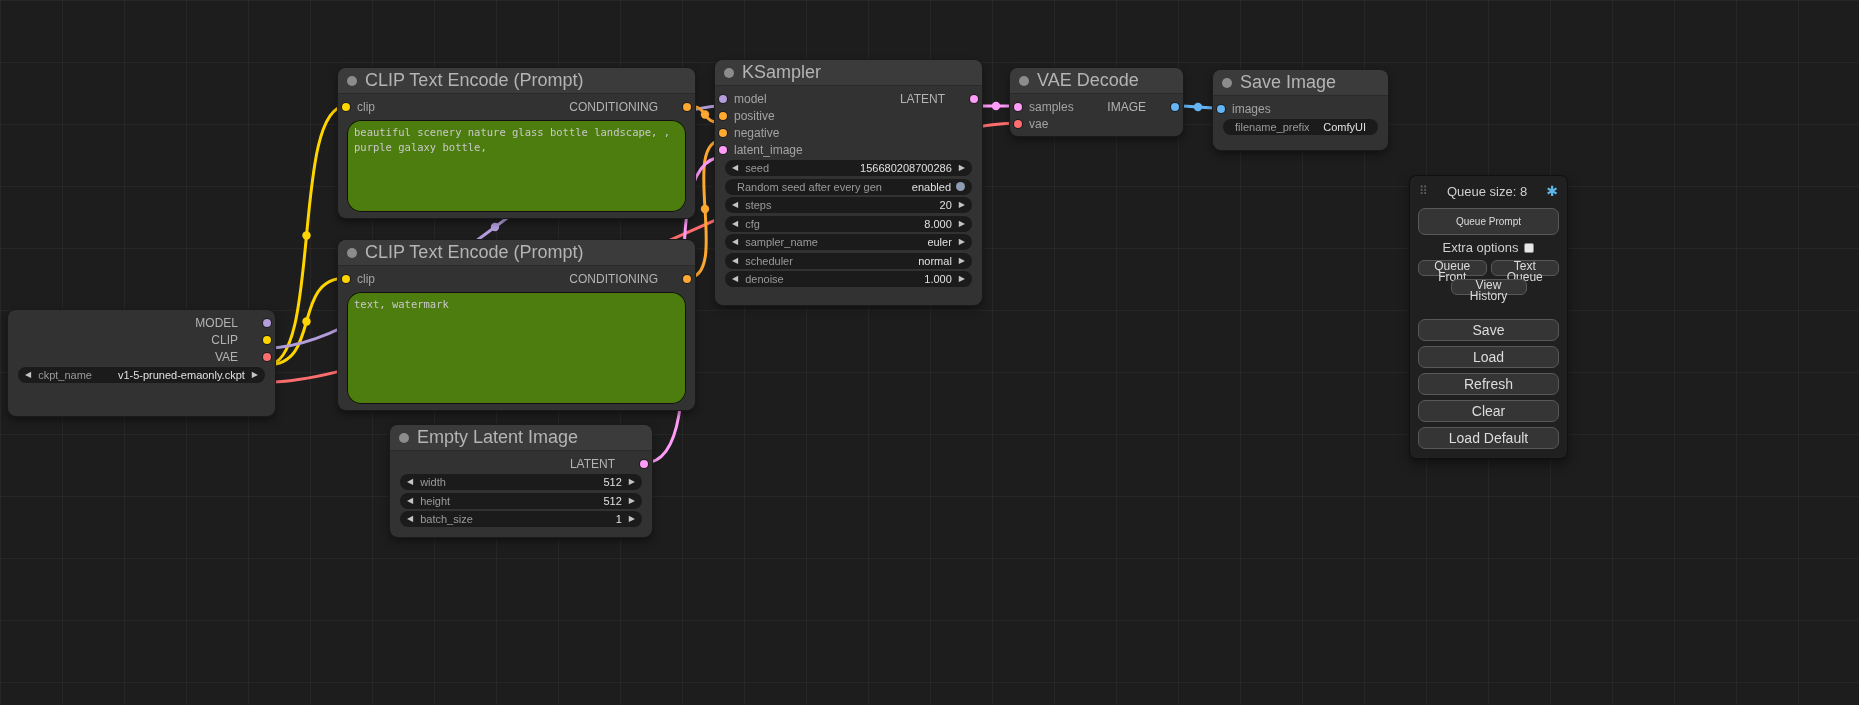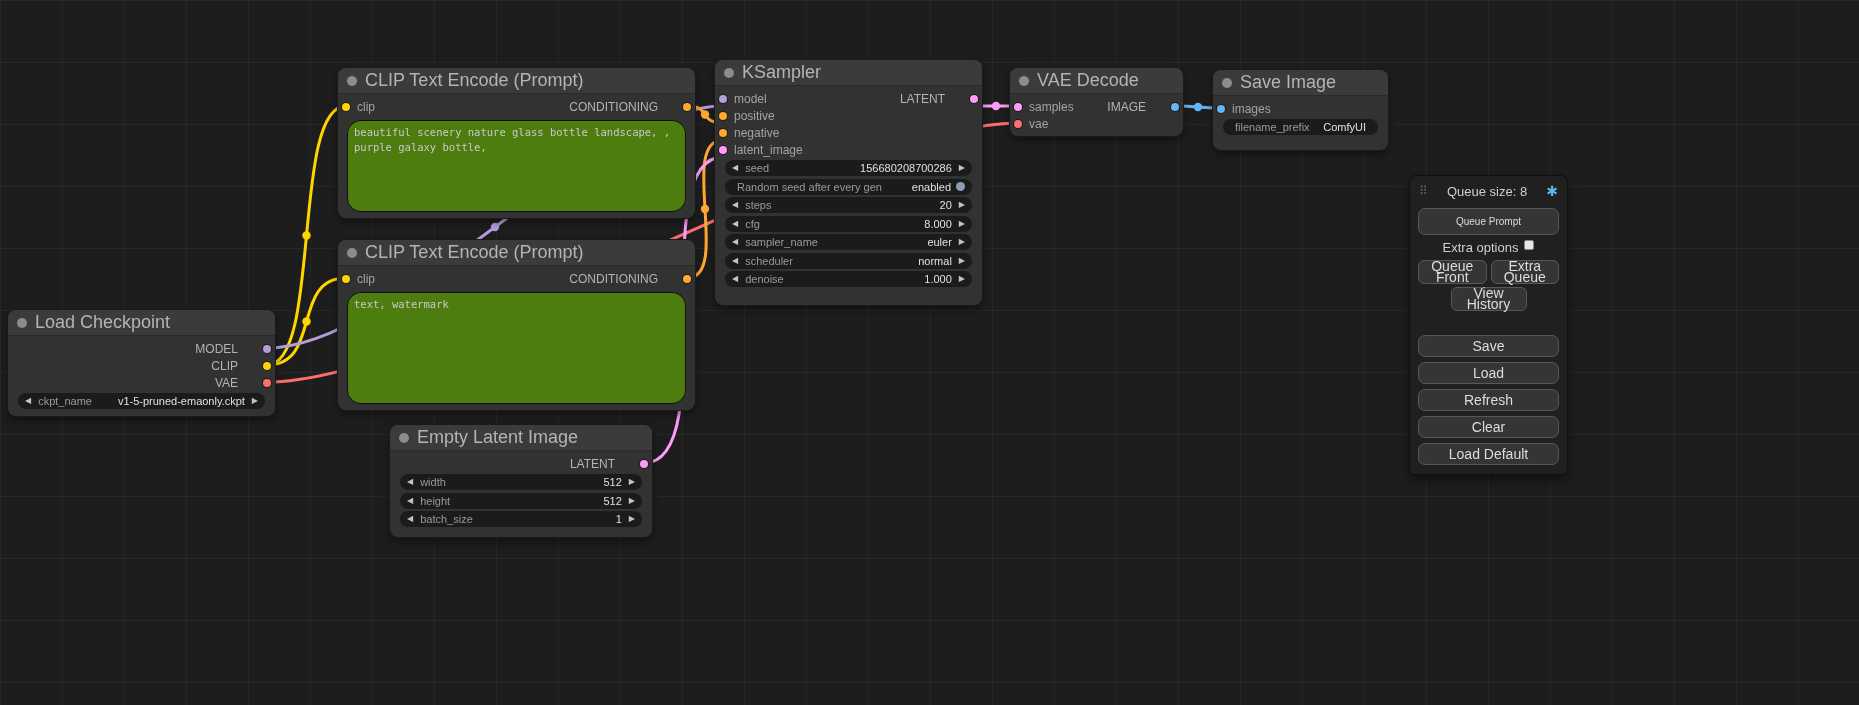--- a/index.html
+++ b/index.html
@@ -59,22 +59,22 @@
   .menu-header { display:flex; align-items:center; justify-content:space-between; color:#cfcfcf; font-size:13px; padding:1px 1px 2px; }
   .menu-header .drag { color:#626262; font-size:12px; cursor:grab; }
   .menu-header .gear { color:#5eb5e6; font-size:14px; cursor:pointer; }
   .btn {
     display:block; background:#353535; border:1px solid #585858; color:#dcdcdc;
     border-radius:7px; font-family:"Liberation Sans", sans-serif; cursor:pointer; text-align:center;
   }
   .btn.big { width:100%; height:27px; font-size:10px; margin:7px 0 5px; }
   .btn.med { width:100%; height:22px; font-size:14px; margin-top:5px; }
   .btn.med.first { margin-top:24px; }
-  .btn.small { height:24px; font-size:14px; line-height:11px; padding:0 5px; border-radius:6px; flex:1; }
-  .extra-row { display:flex; justify-content:center; gap:6px; font-size:13px; color:#cfcfcf; margin:3px 0 5px; }
+  .btn.small { height:16px; font-size:12px; line-height:11px; padding:0 5px; border-radius:6px; flex:1; }
+  .extra-row { display:flex; justify-content:center; align-items:center; gap:6px; font-size:13px; color:#cfcfcf; margin:3px 0 5px; }
   .checkbox { width:10px; height:10px; background:#e8e8e8; border:1px solid #8a8a8a; border-radius:2px; display:inline-block; }
   .small-row { display:flex; gap:4px; margin-bottom:3px; }
   .small-row.center { justify-content:center; }
   .btn.vh { flex:0 0 76px; }
 </style>
 </head>
 <body>
 
 <div class="canvas">
 
@@ -93,24 +93,20 @@
       <circle cx="705" cy="209" r="4.2" fill="#FFA931"></circle>
       <path d="M 644 463 C 724 463, 643 157, 723 157" stroke="#FF9CF9" stroke-width="3" fill="none" stroke-linecap="round"></path>
       <circle cx="683.5" cy="310" r="4.2" fill="#FF9CF9"></circle>
       <path d="M 974 106 C 999 106, 993 106, 1018 106" stroke="#FF9CF9" stroke-width="3" fill="none" stroke-linecap="round"></path>
       <circle cx="996" cy="106" r="4.2" fill="#FF9CF9"></circle>
       <path d="M 1175 106 C 1200 106, 1196 108, 1221 108" stroke="#64B5F6" stroke-width="3" fill="none" stroke-linecap="round"></path>
       <circle cx="1198" cy="107" r="4.2" fill="#64B5F6"></circle>
     </svg>
 
   <div class="node" style="left:8px; top:310px; width:267px; height:106px;">
-    <div class="node-title">
-      <span class="node-dot"></span>
-      <span class="node-title-text">Load Checkpoint</span>
-    </div>
     <div class="node-body">
       <div class="slot">
         <span class="out-group">
           <span class="out-label">MODEL</span>
           <span class="port" style="background: rgb(179, 157, 219);"></span>
         </span>
       </div>
       <div class="slot">
         <span class="out-group">
           <span class="out-label">CLIP</span>
@@ -333,21 +329,21 @@
       <span class="qsize">Queue size: 8</span>
       <span class="gear">✱</span>
     </div>
     <button class="btn big">Queue Prompt</button>
     <div class="extra-row">
       <span>Extra options</span>
       <span class="checkbox"></span>
     </div>
     <div class="small-row">
       <button class="btn small">Queue Front</button>
-      <button class="btn small">Extra Queue</button>
+      <button class="btn small">Text Queue</button>
     </div>
     <div class="small-row center">
       <button class="btn small vh">View History</button>
     </div>
     <button class="btn med first">Save</button>
     <button class="btn med">Load</button>
     <button class="btn med">Refresh</button>
     <button class="btn med">Clear</button>
     <button class="btn med">Load Default</button>
   </div>

